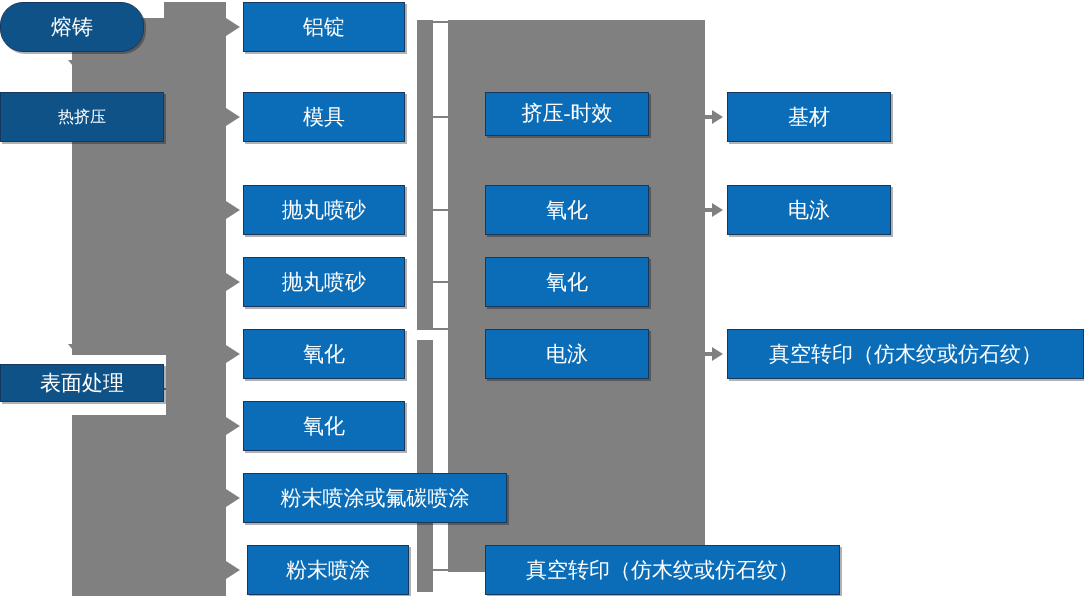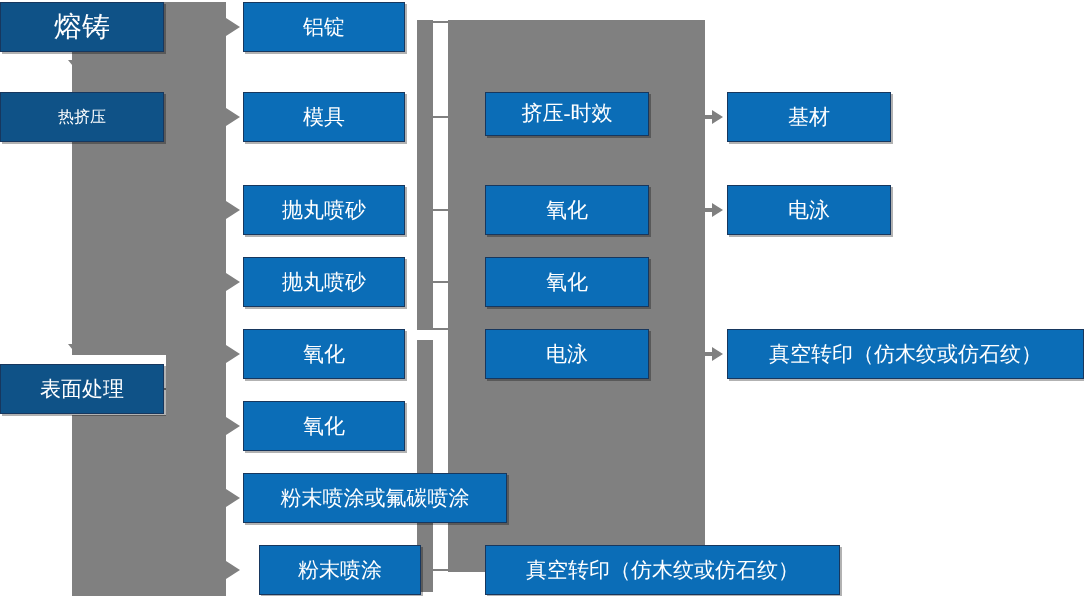--- a/index.html
+++ b/index.html
@@ -121,27 +121,27 @@
 
   <div class="thin-arrow-shaft" style="left:705px; top:115px; width:12px;"></div>
   <div class="thin-arrow-head" style="left:712px; top:110px;"></div>
 
   <div class="thin-arrow-shaft" style="left:705px; top:208px; width:12px;"></div>
   <div class="thin-arrow-head" style="left:712px; top:203px;"></div>
 
   <div class="thin-arrow-shaft" style="left:705px; top:352px; width:12px;"></div>
   <div class="thin-arrow-head" style="left:712px; top:347px;"></div>
 
-  <div class="box dark" style="left: 0px; top: 2px; width: 164px; height: 50px; font-size: 28px;">
+  <div class="box dark" style="left: 0px; top: 2px; width: 144px; height: 50px; font-size: 21px; border-radius: 23px;">
     <span class="txt">熔铸</span>
   </div>
   <div class="box dark" style="left: 0px; top: 92px; width: 164px; height: 50px; font-size: 16px;">
     <span class="txt">热挤压</span>
   </div>
-  <div class="box dark" style="left: 0px; top: 364px; width: 164px; height: 50px; font-size: 21px;">
+  <div class="box dark" style="left: 0px; top: 364px; width: 164px; height: 38px; font-size: 21px;">
     <span class="txt">表面处理</span>
   </div>
 
   <div class="box light" style="left: 243px; top: 2px; width: 162px; height: 50px; font-size: 21px;">
     <span class="txt">铝锭</span>
   </div>
   <div class="box light" style="left: 243px; top: 92px; width: 162px; height: 50px; font-size: 21px;">
     <span class="txt">模具</span>
   </div>
   <div class="box light" style="left: 243px; top: 185px; width: 162px; height: 50px; font-size: 21px;">
@@ -152,21 +152,21 @@
   </div>
   <div class="box light" style="left: 243px; top: 329px; width: 162px; height: 50px; font-size: 21px;">
     <span class="txt">氧化</span>
   </div>
   <div class="box light" style="left: 243px; top: 401px; width: 162px; height: 50px; font-size: 21px;">
     <span class="txt">氧化</span>
   </div>
   <div class="box light" style="left: 243px; top: 473px; width: 264px; height: 50px; font-size: 21px; text-align: center;">
     <span class="txt">粉末喷涂或氟碳喷涂</span>
   </div>
-  <div class="box light" style="left: 259px; top: 545px; width: 162px; height: 50px; font-size: 21px;">
+  <div class="box light" style="left: 247px; top: 545px; width: 162px; height: 50px; font-size: 21px;">
     <span class="txt">粉末喷涂</span>
   </div>
 
   <div class="box light" style="left: 485px; top: 92px; width: 164px; height: 44px; font-size: 21px; font-family: Liberation Serif, serif;">
     <span class="txt">挤压-时效</span>
   </div>
   <div class="box light" style="left: 485px; top: 185px; width: 164px; height: 50px; font-size: 21px;">
     <span class="txt">氧化</span>
   </div>
   <div class="box light" style="left: 485px; top: 257px; width: 164px; height: 50px; font-size: 21px;">

